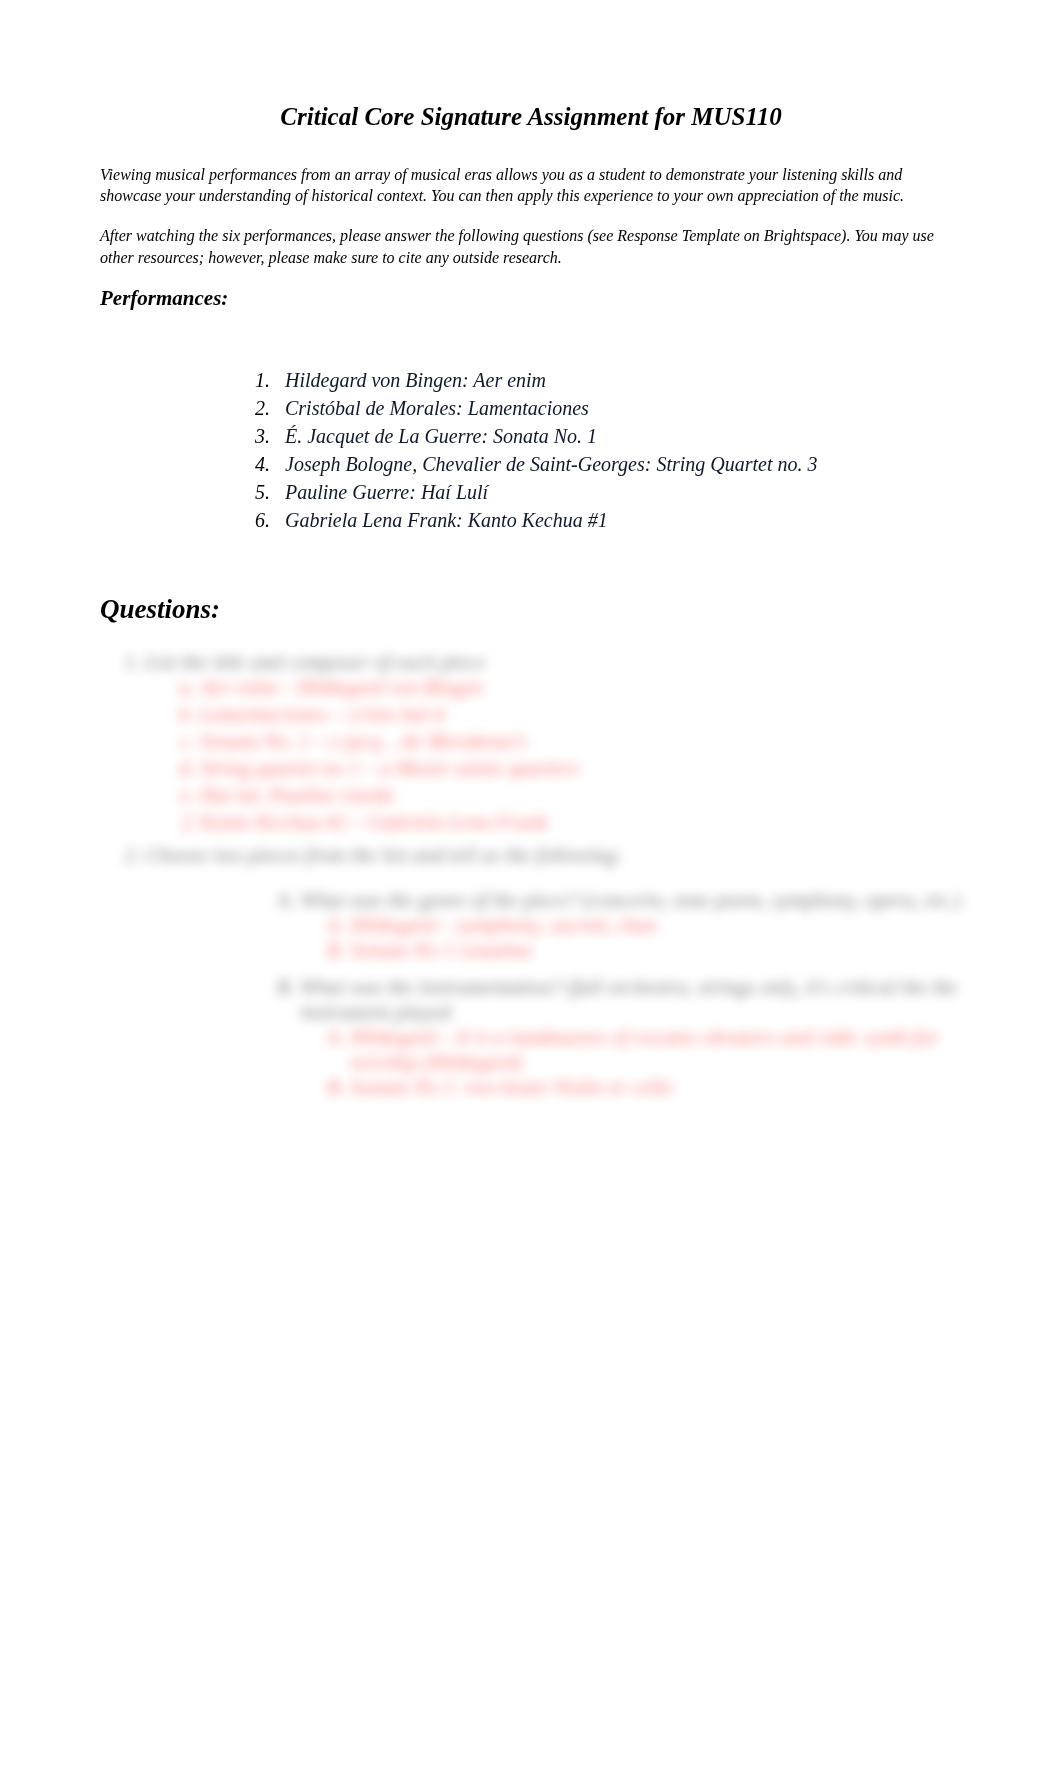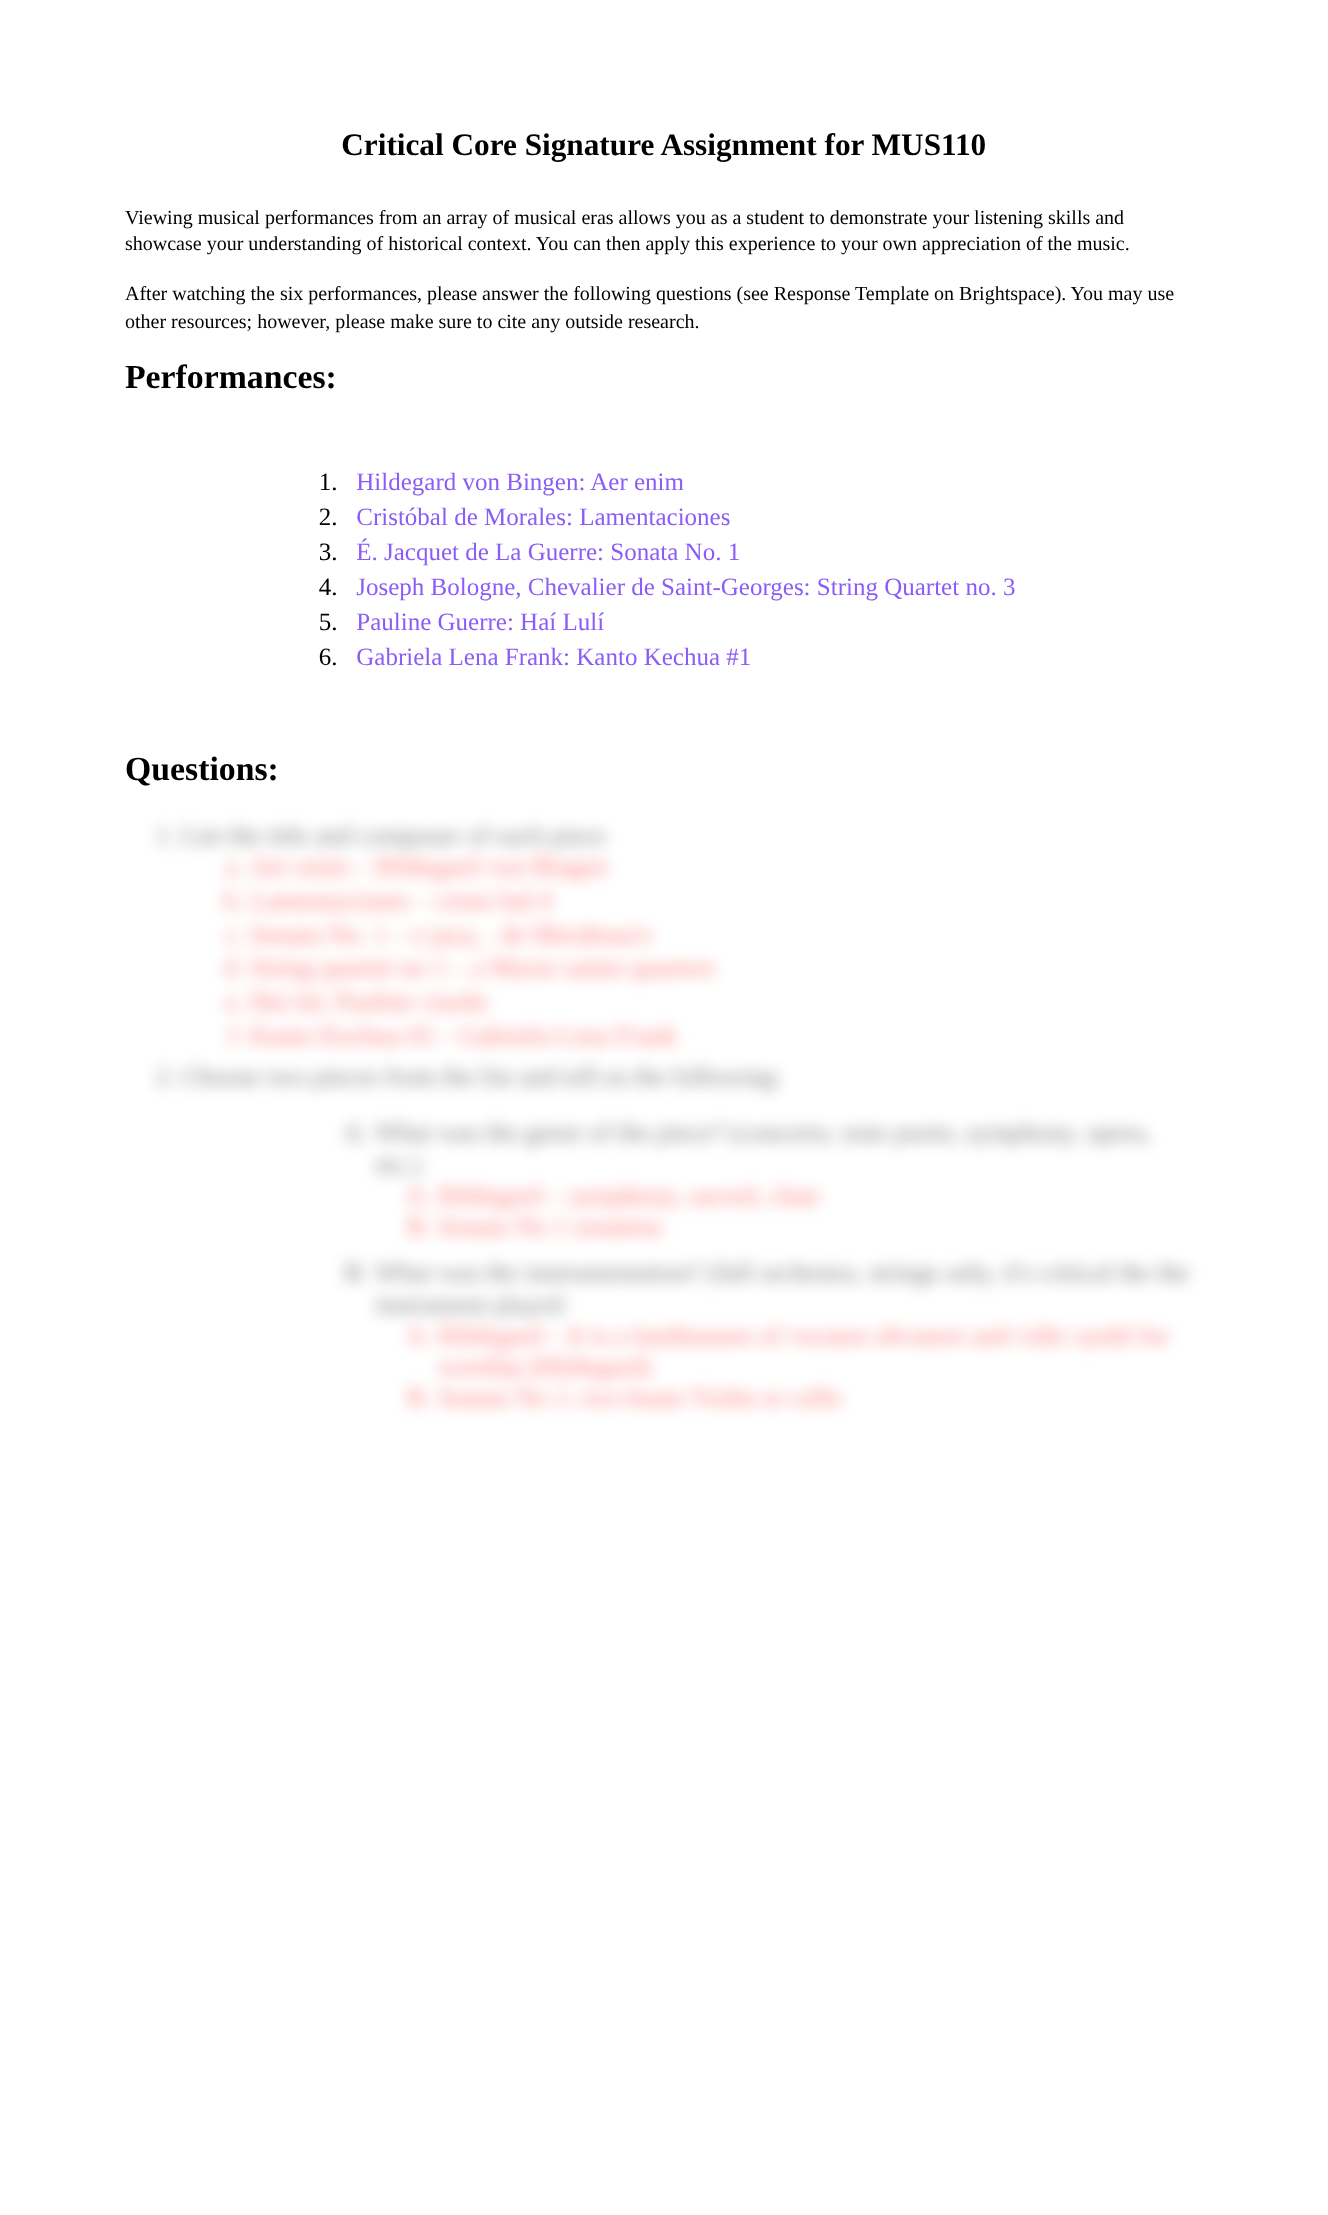--- a/index.html
+++ b/index.html
@@ -1,18 +1,19 @@
 <!DOCTYPE html>
 <html><head>
   <meta charset="utf-8">
   <style>
     * {
       margin: 0;
       padding: 0;
       box-sizing: border-box;
+      font-style: italic;
     }
     body {
       font-family: "Times New Roman", Times, serif;
       background: #ffffff;
       width: 1062px;
       height: 1772px;
       padding: 100px 100px 0 100px;
       color: #000000;
     }
     .title-block {
@@ -23,37 +24,37 @@
       font-size: 25px;
       font-weight: bold;
       line-height: 1.35;
     }
     .intro-para {
       font-size: 16px;
       line-height: 1.35;
       margin-bottom: 18px;
     }
     .section-heading {
-      font-size: 27px;
+      font-size: 21px;
       font-weight: bold;
       margin-bottom: 30px;
     }
     .perf-list {
       margin-left: 175px;
       margin-top: 55px;
       margin-bottom: 60px;
     }
     .perf-list li {
       font-size: 20px;
       line-height: 1.4;
       color: #000000;
       padding-left: 10px;
     }
     .perf-list li .link {
-      color: #8b5cf6;
+      color: #0f172a;
     }
     .questions-heading {
       font-size: 27px;
       font-weight: bold;
       margin-top: 20px;
       margin-bottom: 25px;
     }
     .blur-wrap {
       filter: blur(6px);
       opacity: 0.55;

